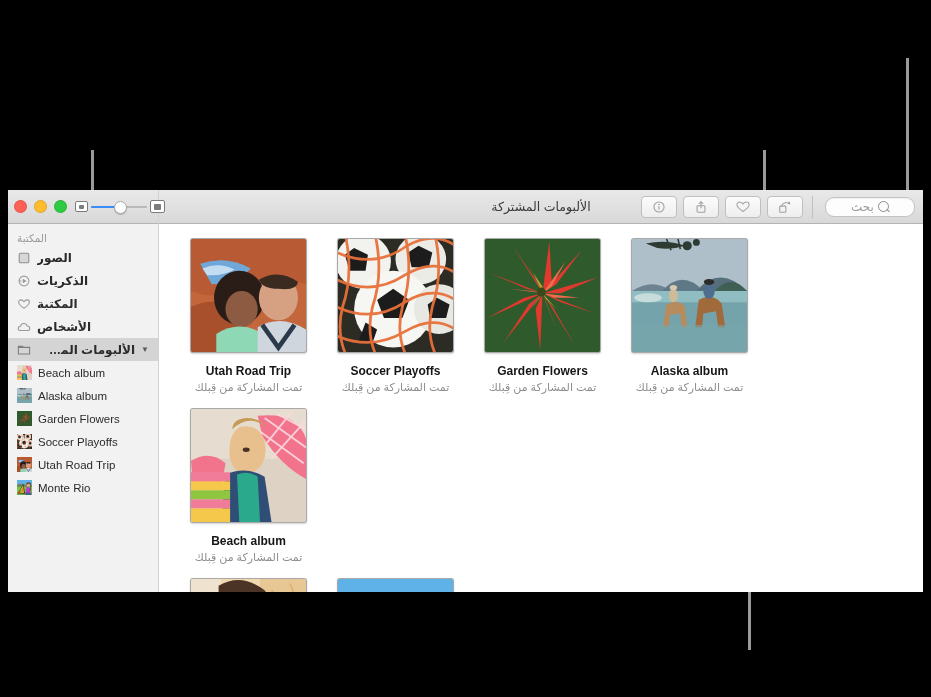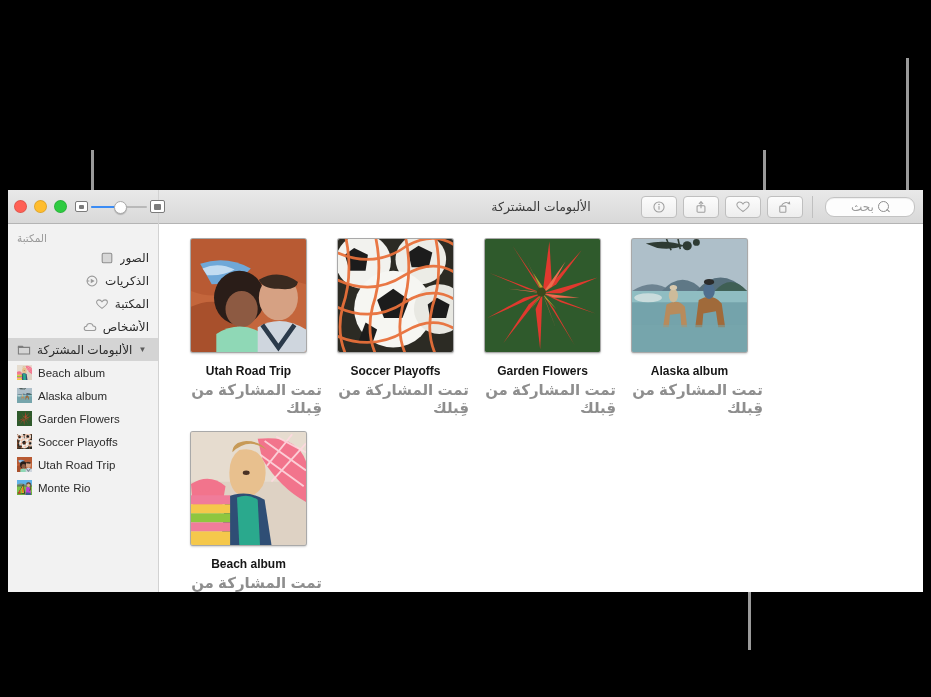--- a/index.html
+++ b/index.html
@@ -97,23 +97,23 @@
   .slider .fill{position:absolute;top:5px;left:0px;width:28px;height:2px;background:#3b8cf5;border-radius:1px;}
   .slider .knob{position:absolute;top:0px;left:23px;width:11px;height:11px;border-radius:50%;
     background:#fefefe;border:1px solid #a9a9a9;box-shadow:0 1px 1px rgba(0,0,0,.2);}
 
   
   #sidebar-body{flex:1;overflow:hidden;padding-top:4px;background:#f2f2f2;}
   .sb-head{
     font-size:10.5px;color:#9a9a9a;padding:4px 9px 2px 9px;text-align:left;
   }
   .sb-item{
-    height:23px;display:flex;align-items:center;justify-content:flex-end;
+    height:23px;display:flex;align-items:center;justify-content:flex-start;
     flex-direction:row-reverse;gap:6px;padding:0 9px;
-    font-size:12px;color:#2b2b2b;
+    font-size:12px;color:#2b2b2b;font-weight:bold;
   }
   .sb-item.selected{background:#d4d4d4;}
   .sb-item .ico{width:14px;height:14px;display:flex;align-items:center;justify-content:center;flex:0 0 14px;}
   .sb-item .lbl{white-space:nowrap;overflow:hidden;text-overflow:ellipsis;}
   .disc{font-size:8px;color:#5b5b5b;margin-right:auto;}
 
   .sb-sub{
     height:23px;display:flex;align-items:center;justify-content:flex-start;
     flex-direction:row-reverse;gap:6px;padding:0 9px 0 9px;
     font-size:11.5px;color:#2b2b2b;
@@ -137,21 +137,21 @@
     border:1px solid rgba(0,0,0,.18);
     box-shadow:0 1px 2px rgba(0,0,0,.18);
     overflow:hidden;background:#cfcfcf;
   }
   .album .pic svg{display:block;width:115px;height:113px;}
   .album .title{
     margin-top:11px;font-size:12px;font-weight:bold;color:#161616;
     white-space:nowrap;max-width:140px;overflow:hidden;text-overflow:ellipsis;
   }
   .album .sub{
-    margin-top:3px;font-size:15px;color:#8e8e8e;direction:rtl;font-weight:bold;
+    margin-top:3px;font-size:11px;color:#8e8e8e;direction:rtl;
   }
   .album.placeholder{visibility:hidden;}
 </style>
 </head>
 <body>
 
 <div class="callout" style="left:91px;top:150px;width:3px;height:110px;"></div>
 
 <div class="callout" style="left:763px;top:150px;width:3px;height:295px;"></div>
 <div class="callout-cap" style="left:763px;top:443px;width:30px;height:3px;"></div>

